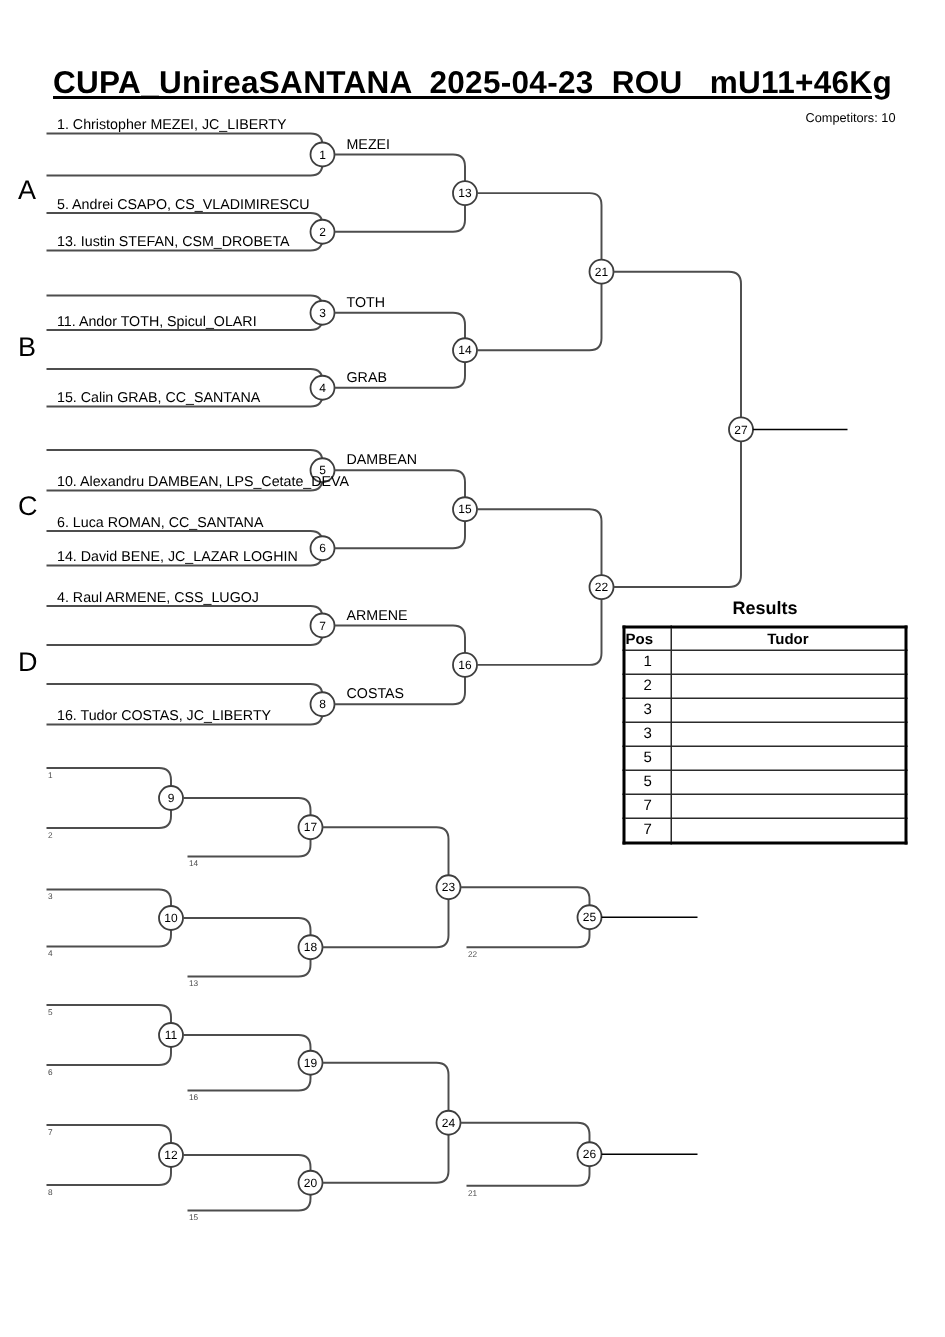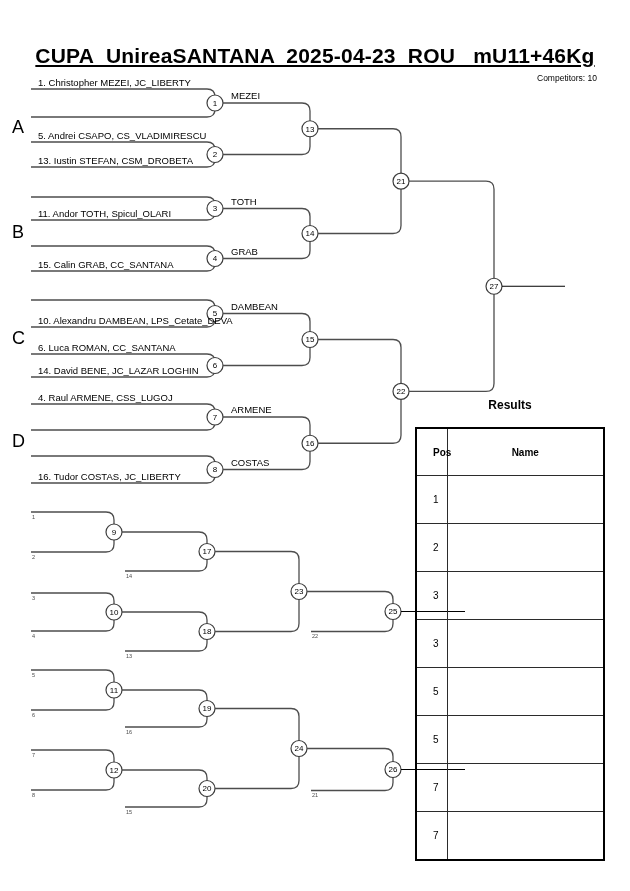--- a/index.html
+++ b/index.html
@@ -11,23 +11,23 @@
   .node{fill:#fff;stroke:#3d3d3d;stroke-width:1.2px;}
   .cnum{font-size:8px;text-anchor:middle;fill:#000;}
   .entry{font-size:9.5px;fill:#000;}
   .winner{font-size:9.5px;fill:#000;}
   .grp{font-size:18px;fill:#000;}
   .seed{font-size:5.5px;fill:#4a4a4a;}
   .title{position:absolute;top:44px;left:0;width:100%;text-align:center;
          font-size:21px;font-weight:bold;white-space:pre;letter-spacing:.2px;text-decoration:underline;}
   .competitors{position:absolute;top:73px;right:33px;font-size:8.5px;}
   .results{position:absolute;left:415px;top:398px;width:190px;}
-  .results-title{text-align:center;font-weight:bold;font-size:12px;margin:0 0 15px 0;}
+  .results-title{text-align:center;font-weight:bold;font-size:12px;margin:0 0 5px 0;}
   table.rt{border-collapse:collapse;width:190px;table-layout:fixed;border:2px solid #000;}
-  table.rt th, table.rt td{border:1px solid #2b2b2b;font-size:10px;padding:16px;height:15px;}
+  table.rt th, table.rt td{border:1px solid #2b2b2b;font-size:10px;padding:0;height:15px;}
   table.rt th{font-weight:bold;height:14px;}
   th.pos-h{text-align:left;padding-left:6px;}
   th.name-h{text-align:center;}
   td.pos-c{text-align:center;}
   col.pos-col{width:31px;}
 </style>
 </head>
 <body>
 
 <div class="page">
@@ -156,21 +156,21 @@
   <div class="results">
     <div class="results-title">Results</div>
     <table class="rt" id="results-table">
       <colgroup>
           <col class="pos-col">
           <col>
         </colgroup>
     <thead>
           <tr>
             <th class="pos-h">Pos</th>
-            <th class="name-h">Name</th>
+            <th class="name-h">Tudor</th>
           </tr>
         </thead>
         <tbody>
           <tr>
             <td class="pos-c">1</td>
             <td></td>
           </tr>
           <tr>
             <td class="pos-c">2</td>
             <td></td>

